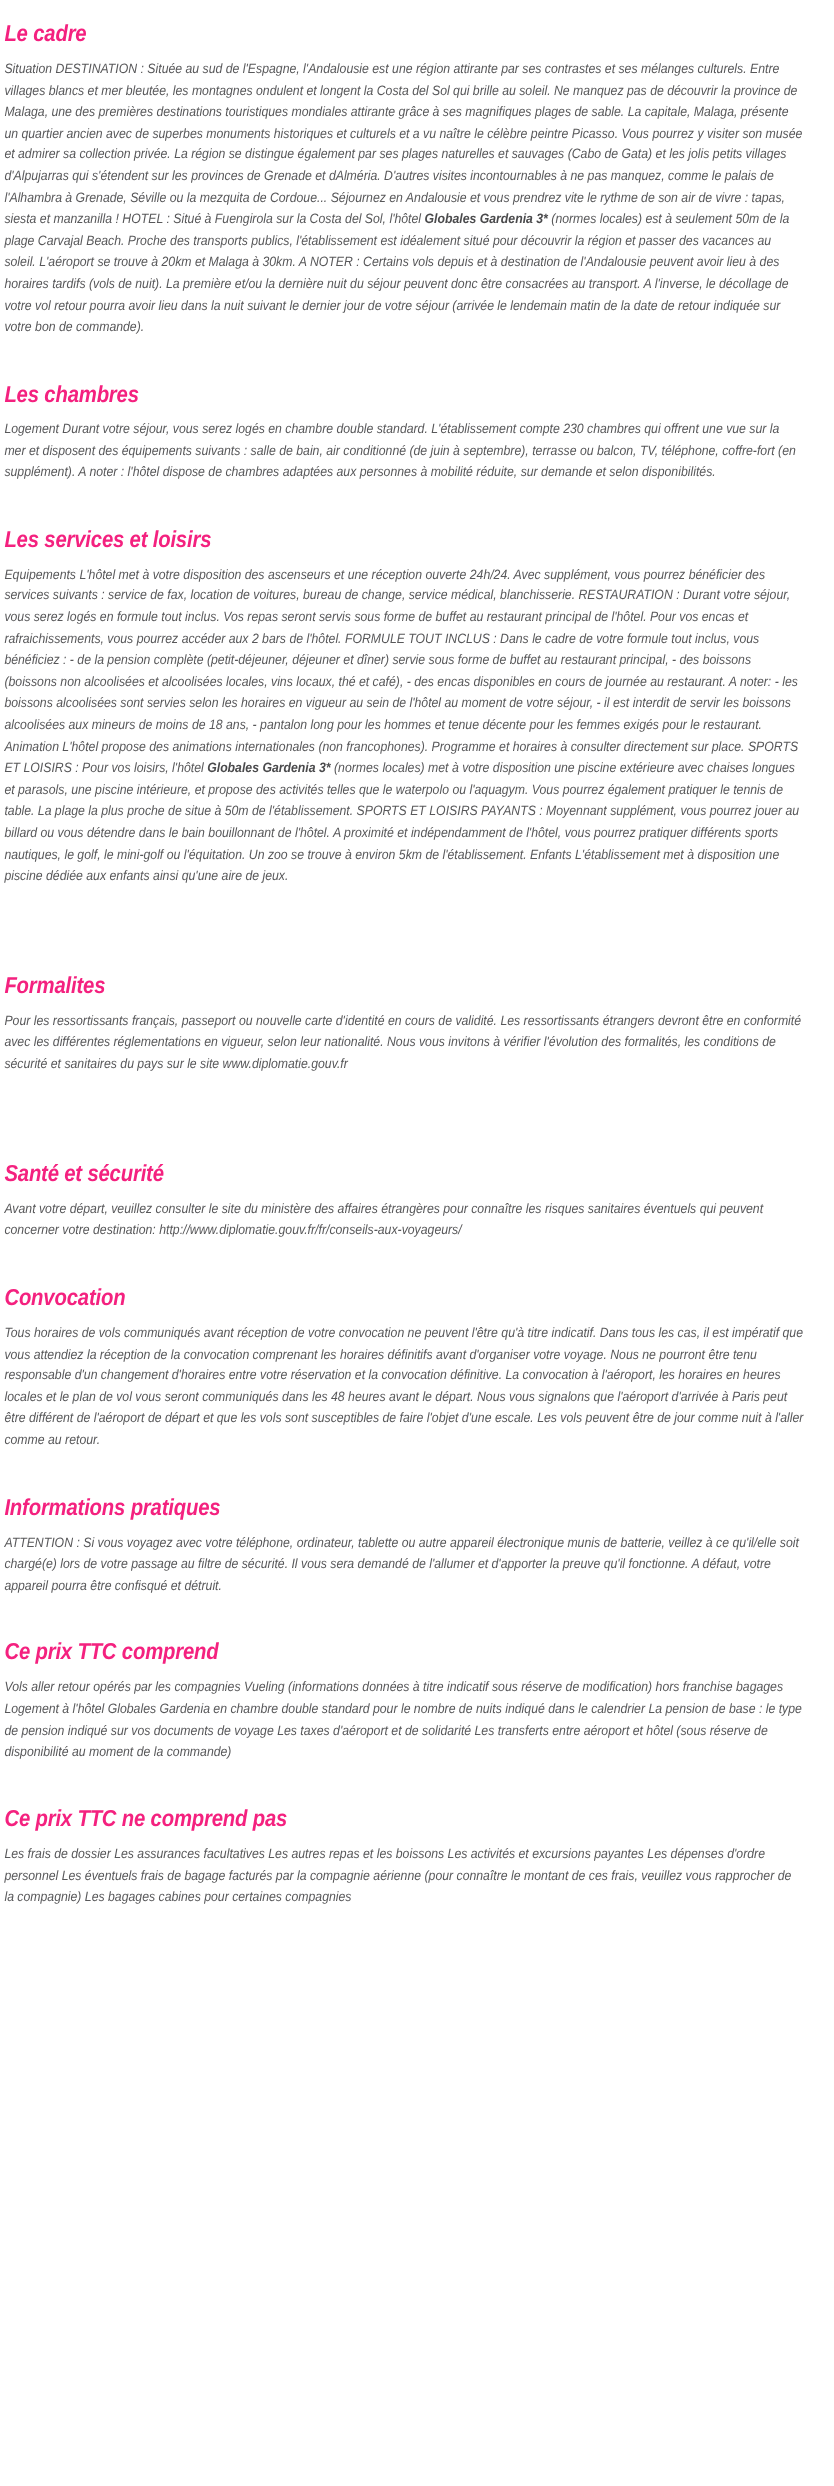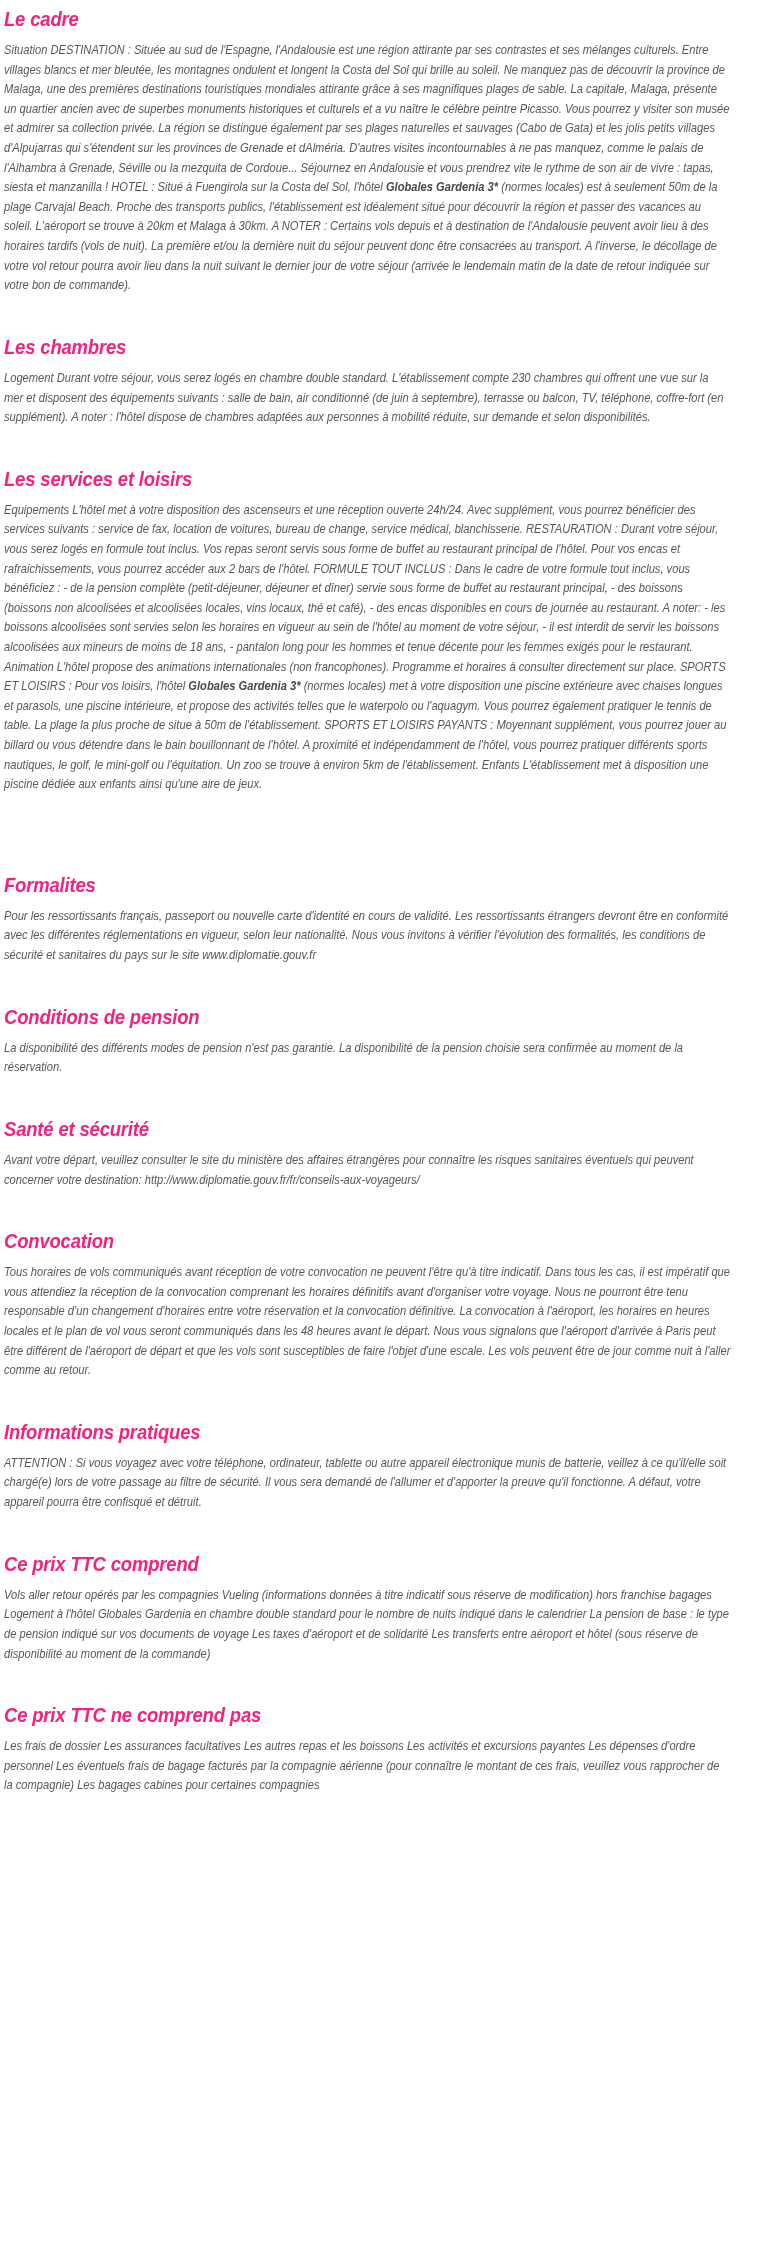--- a/index.html
+++ b/index.html
@@ -41,21 +41,21 @@
     text-align: left;
     transform: scaleX(0.9);
     transform-origin: left top;
     width: 111.2%;
   }
   p.body-text b {
     font-weight: bold;
     color: #4a4a4c;
   }
   .gap-lg { height: 39px; }
-  .first-section { padding-top: 7px; }
+  .first-section { padding-top: 19px; }
 </style>
 </head>
 <body>
 
 <div class="page">
   <div id="sections-root">
       <div class="section first-section">
         <h2 class="section-title">Le cadre</h2>
         <p class="body-text"><span>Situation DESTINATION : Située au sud de l'Espagne, l'Andalousie est une région attirante par ses contrastes et ses mélanges culturels. Entre villages blancs et mer bleutée, les montagnes ondulent et longent la Costa del Sol qui brille au soleil. Ne manquez pas de découvrir la province de Malaga, une des premières destinations touristiques mondiales attirante grâce à ses magnifiques plages de sable. La capitale, Malaga, présente un quartier ancien avec de superbes monuments historiques et culturels et a vu naître le célèbre peintre Picasso. Vous pourrez y visiter son musée et admirer sa collection privée. La région se distingue également par ses plages naturelles et sauvages (Cabo de Gata) et les jolis petits villages d'Alpujarras qui s'étendent sur les provinces de Grenade et dAlméria. D'autres visites incontournables à ne pas manquez, comme le palais de l'Alhambra à Grenade, Séville ou la mezquita de Cordoue... Séjournez en Andalousie et vous prendrez vite le rythme de son air de vivre : tapas, siesta et manzanilla ! HOTEL : Situé à Fuengirola sur la Costa del Sol, l'hôtel </span><b>Globales Gardenia 3*</b><span> (normes locales) est à seulement 50m de la plage Carvajal Beach. Proche des transports publics, l'établissement est idéalement situé pour découvrir la région et passer des vacances au soleil. L'aéroport se trouve à 20km et Malaga à 30km. A NOTER : Certains vols depuis et à destination de l'Andalousie peuvent avoir lieu à des horaires tardifs (vols de nuit). La première et/ou la dernière nuit du séjour peuvent donc être consacrées au transport. A l'inverse, le décollage de votre vol retour pourra avoir lieu dans la nuit suivant le dernier jour de votre séjour (arrivée le lendemain matin de la date de retour indiquée sur votre bon de commande).</span></p>
       </div>
@@ -69,24 +69,20 @@
         <h2 class="section-title">Les services et loisirs</h2>
         <p class="body-text"><span>Equipements L'hôtel met à votre disposition des ascenseurs et une réception ouverte 24h/24. Avec supplément, vous pourrez bénéficier des services suivants : service de fax, location de voitures, bureau de change, service médical, blanchisserie. RESTAURATION : Durant votre séjour, vous serez logés en formule tout inclus. Vos repas seront servis sous forme de buffet au restaurant principal de l'hôtel. Pour vos encas et rafraichissements, vous pourrez accéder aux 2 bars de l'hôtel. FORMULE TOUT INCLUS : Dans le cadre de votre formule tout inclus, vous bénéficiez : - de la pension complète (petit-déjeuner, déjeuner et dîner) servie sous forme de buffet au restaurant principal, - des boissons (boissons non alcoolisées et alcoolisées locales, vins locaux, thé et café), - des encas disponibles en cours de journée au restaurant. A noter: - les boissons alcoolisées sont servies selon les horaires en vigueur au sein de l'hôtel au moment de votre séjour, - il est interdit de servir les boissons alcoolisées aux mineurs de moins de 18 ans, - pantalon long pour les hommes et tenue décente pour les femmes exigés pour le restaurant. Animation L'hôtel propose des animations internationales (non francophones). Programme et horaires à consulter directement sur place. SPORTS ET LOISIRS : Pour vos loisirs, l'hôtel </span><b>Globales Gardenia 3*</b><span> (normes locales) met à votre disposition une piscine extérieure avec chaises longues et parasols, une piscine intérieure, et propose des activités telles que le waterpolo ou l'aquagym. Vous pourrez également pratiquer le tennis de table. La plage la plus proche de situe à 50m de l'établissement. SPORTS ET LOISIRS PAYANTS : Moyennant supplément, vous pourrez jouer au billard ou vous détendre dans le bain bouillonnant de l'hôtel. A proximité et indépendamment de l'hôtel, vous pourrez pratiquer différents sports nautiques, le golf, le mini-golf ou l'équitation. Un zoo se trouve à environ 5km de l'établissement. Enfants L'établissement met à disposition une piscine dédiée aux enfants ainsi qu'une aire de jeux.</span></p>
       </div>
       <div class="gap-lg"></div>
       <div class="gap-lg"></div>
       <div class="section">
         <h2 class="section-title">Formalites</h2>
         <p class="body-text"><span>Pour les ressortissants français, passeport ou nouvelle carte d'identité en cours de validité. Les ressortissants étrangers devront être en conformité avec les différentes réglementations en vigueur, selon leur nationalité. Nous vous invitons à vérifier l'évolution des formalités, les conditions de sécurité et sanitaires du pays sur le site www.diplomatie.gouv.fr</span></p>
       </div>
       <div class="gap-lg"></div>
-      <div class="section">
-        <h2 class="section-title">Conditions de pension</h2>
-        <p class="body-text"><span>La disponibilité des différents modes de pension n'est pas garantie. La disponibilité de la pension choisie sera confirmée au moment de la réservation.</span></p>
-      </div>
       <div class="gap-lg"></div>
       <div class="section">
         <h2 class="section-title">Santé et sécurité</h2>
         <p class="body-text"><span>Avant votre départ, veuillez consulter le site du ministère des affaires étrangères pour connaître les risques sanitaires éventuels qui peuvent concerner votre destination: http://www.diplomatie.gouv.fr/fr/conseils-aux-voyageurs/</span></p>
       </div>
       <div class="gap-lg"></div>
       <div class="section">
         <h2 class="section-title">Convocation</h2>
         <p class="body-text"><span>Tous horaires de vols communiqués avant réception de votre convocation ne peuvent l'être qu'à titre indicatif. Dans tous les cas, il est impératif que vous attendiez la réception de la convocation comprenant les horaires définitifs avant d'organiser votre voyage. Nous ne pourront être tenu responsable d'un changement d'horaires entre votre réservation et la convocation définitive. La convocation à l'aéroport, les horaires en heures locales et le plan de vol vous seront communiqués dans les 48 heures avant le départ. Nous vous signalons que l'aéroport d'arrivée à Paris peut être différent de l'aéroport de départ et que les vols sont susceptibles de faire l'objet d'une escale. Les vols peuvent être de jour comme nuit à l'aller comme au retour.</span></p>
       </div>

